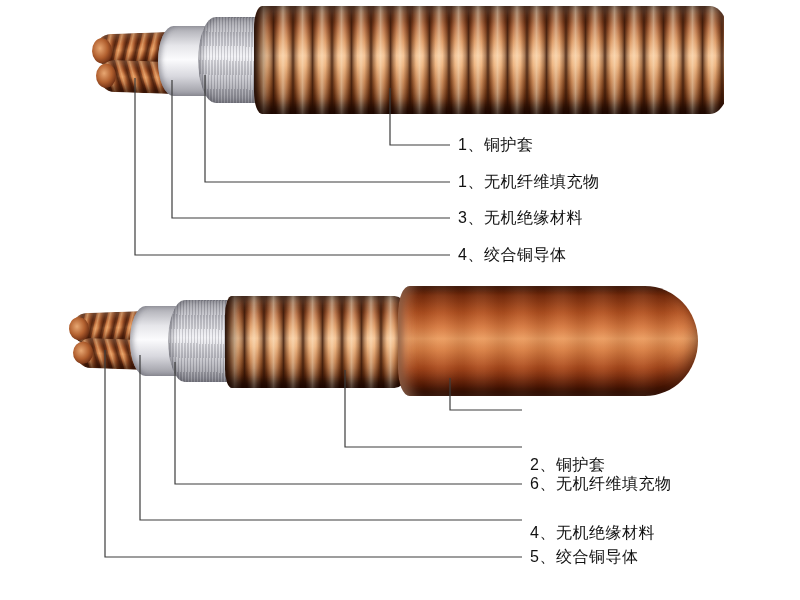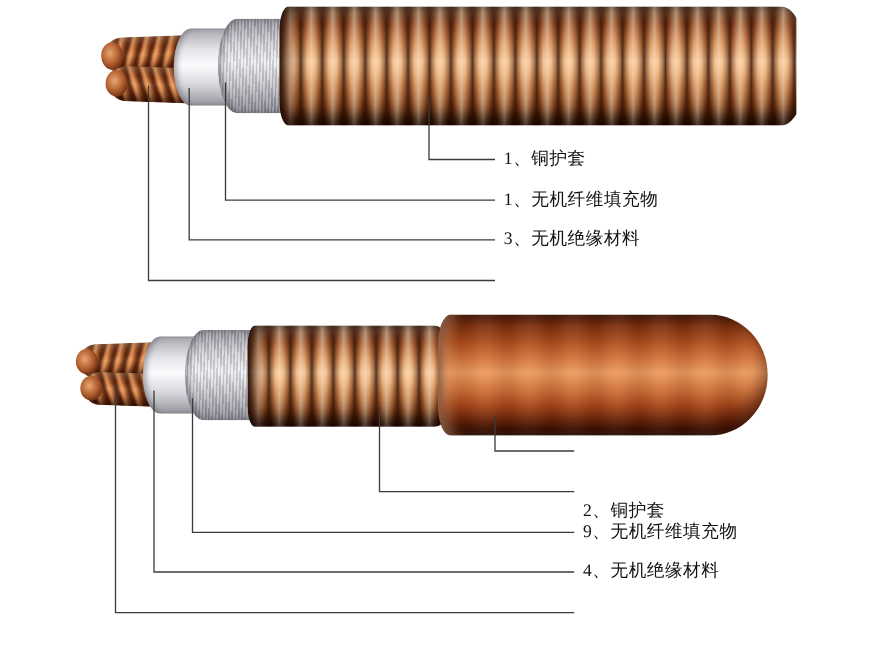--- a/index.html
+++ b/index.html
@@ -1,18 +1,18 @@
 <!DOCTYPE html>
 <html><head>
 <meta charset="utf-8">
 <style>
   html,body{margin:0;padding:0;background:#ffffff;}
   .stage{
     position:relative;width:724px;height:600px;background:#ffffff;overflow:hidden;
-    font-family:Liberation Serif, serif;
+    font-family:Liberation Sans, sans-serif;
   }
   .part{position:absolute;}
 
   
   .strands{
     background:
       repeating-linear-gradient(105deg,
         rgba(70,26,8,0.85) 0px, rgba(70,26,8,0.55) 2px,
         rgba(200,115,60,0.55) 3px, rgba(245,180,120,0.65) 5px,
         rgba(200,115,60,0.5) 7px, rgba(110,48,18,0.7) 9px, rgba(70,26,8,0.85) 11px),
@@ -119,18 +119,20 @@
       <polyline points="345,370 345,447 522,447"></polyline>
       <polyline points="175,362 175,484 522,484"></polyline>
       <polyline points="140,355 140,520 522,520"></polyline>
       <polyline points="105,350 105,557 522,557"></polyline>
     </g>
   </svg>
 
   <div class="label" style="left:458px;top:134px;">1、铜护套</div>
   <div class="label" style="left:458px;top:171px;">1、无机纤维填充物</div>
   <div class="label" style="left:458px;top:207px;">3、无机绝缘材料</div>
+  <div class="label" style="left:458px;top:244px;">4、绞合铜导体</div>
 
   <div class="label" style="left:530px;top:436px;margin-top:18px;">2、铜护套</div>
-  <div class="label" style="left:530px;top:473px;">9、无机纤维填充物</div>
-  <div class="label" style="left:530px;top:509px;text-align:center;">4、无机绝缘材料</div>
+  <div class="label" style="left:530px;top:473px;">6、无机纤维填充物</div>
+  <div class="label" style="left:530px;top:522px;text-align:center;">4、无机绝缘材料</div>
+  <div class="label" style="left:530px;top:546px;">5、绞合铜导体</div>
 
 </div>
 
 </body></html>

